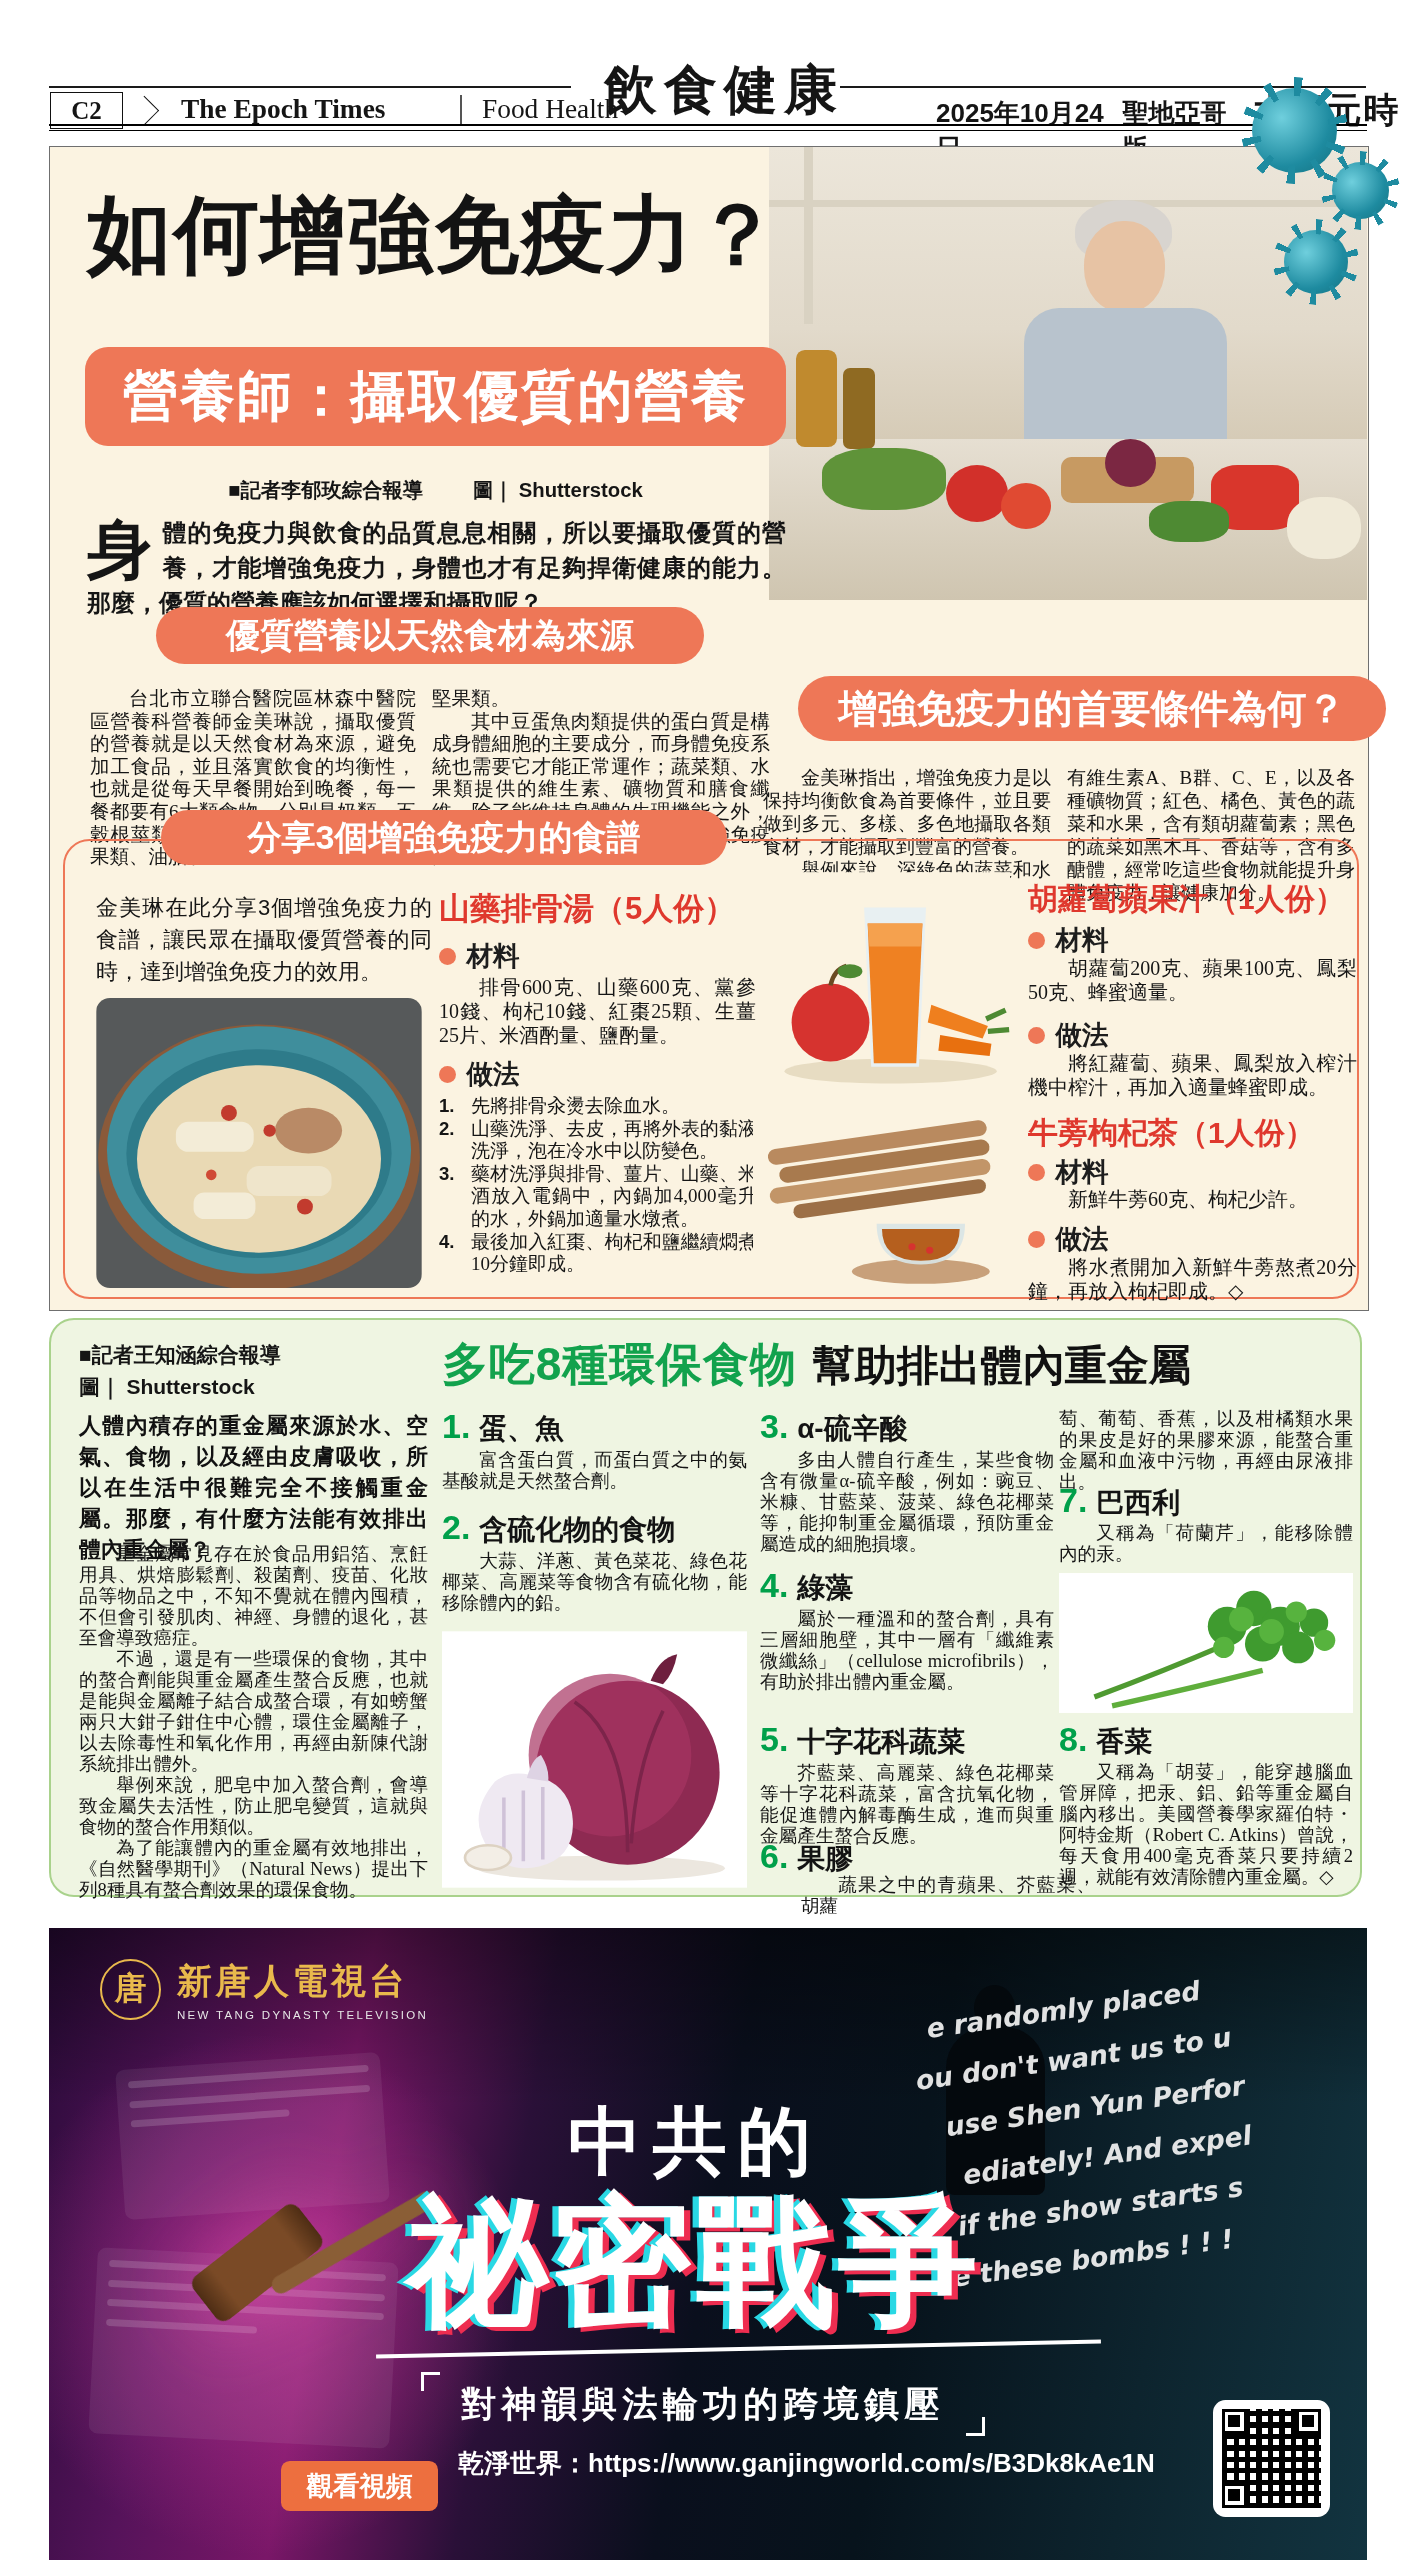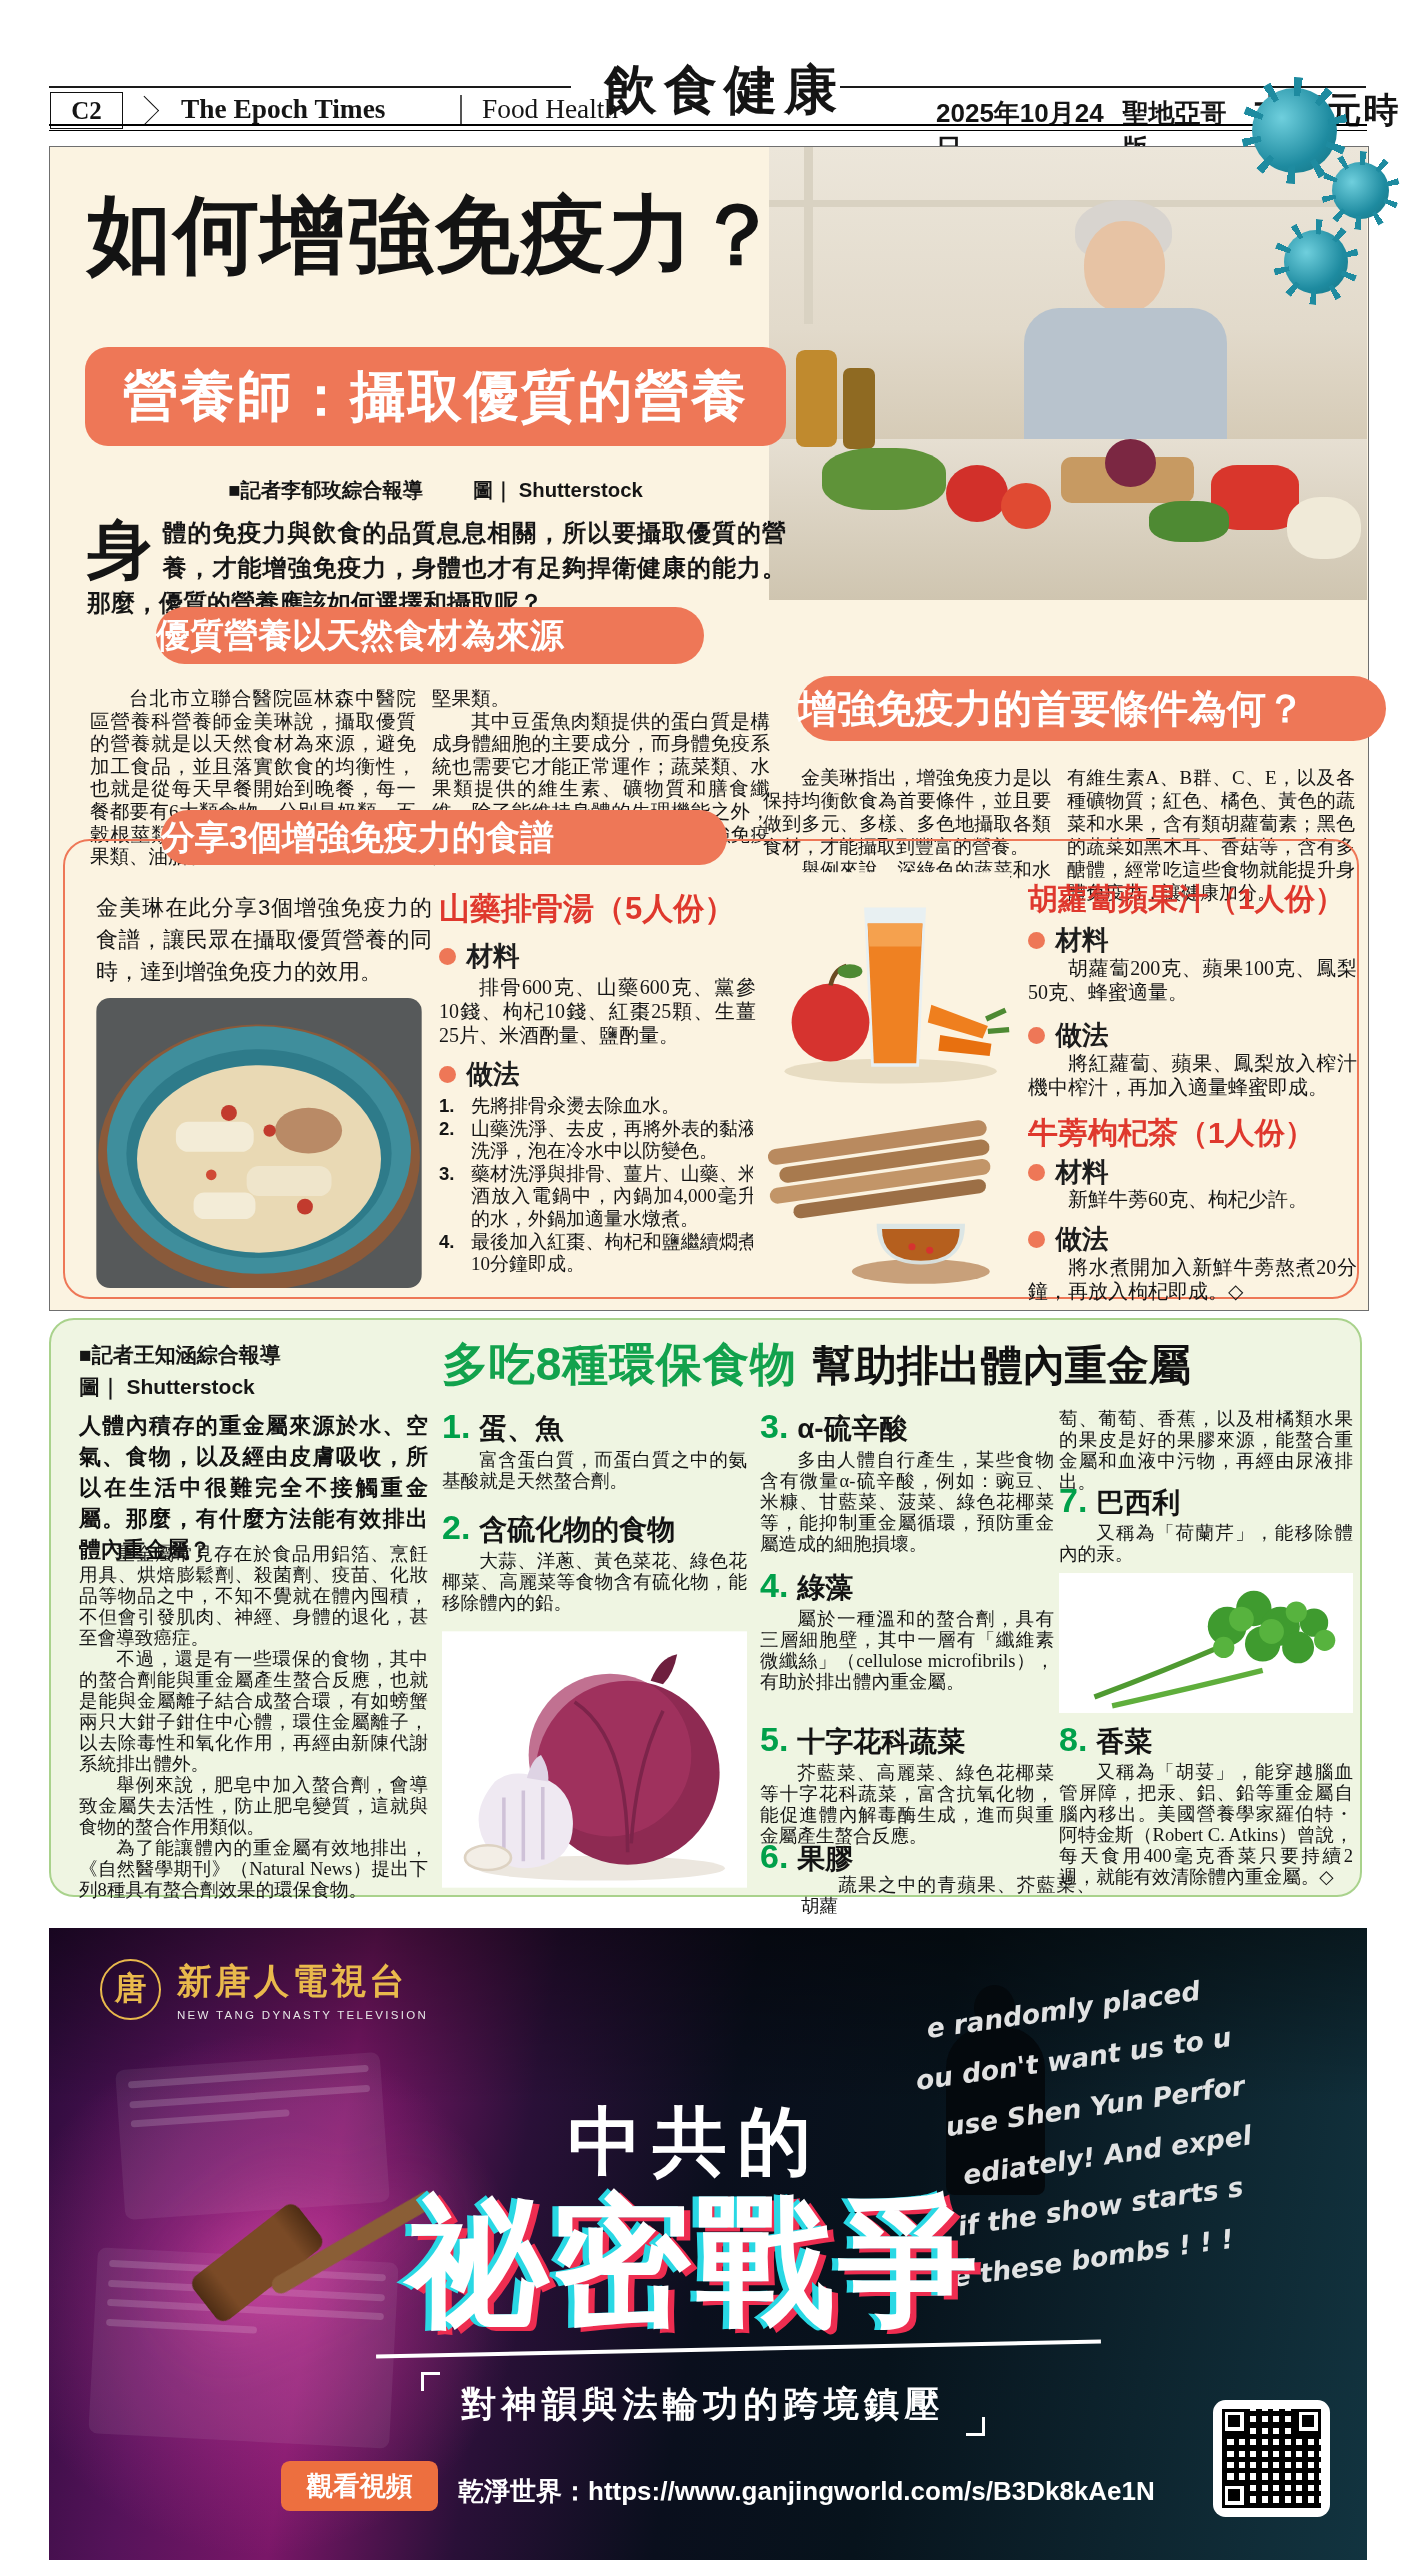--- a/index.html
+++ b/index.html
@@ -24,21 +24,21 @@
   .dblrule{border-top:2.7px solid #000;border-bottom:0.9px solid #000;height:3.5px;}
 
   
   .p1{background:#fbf3e1;border:0.9px solid #6f6f6f;}
   .a1-title{font:900 85px/1.15 "Liberation Sans","DejaVu Sans",sans-serif;letter-spacing:1.8px;color:#131313;}
   .badge{background:#ee7757;border-radius:23px;display:flex;align-items:center;justify-content:center;}
   .badge span{font:900 55px "Liberation Sans","DejaVu Sans",sans-serif;color:#fff;letter-spacing:1.8px;}
   .byline-row{display:flex;justify-content:center;gap:50px;font:700 20.3px "Liberation Sans","DejaVu Sans",sans-serif;}
   .intro{font:600 24px/35px "Liberation Sans","DejaVu Sans",sans-serif;}
   .dropcap{float:left;font:900 65px/0.95 "Liberation Sans","DejaVu Sans",sans-serif;margin:3.5px 10.6px 0 0;}
-  .pill{background:#ee7757;border-radius:884px;display:flex;align-items:center;justify-content:flex-start;color:#fff;
+  .pill{background:#ee7757;border-radius:884px;display:flex;align-items:center;justify-content:center;color:#fff;
         font-family:"Liberation Sans","DejaVu Sans",sans-serif;font-weight:900;}
   .bodytxt{font-size:19.5px;line-height:22.6px;}
   .bodytxt2{font-size:19px;line-height:23px;}
 
   
   .recipe-box{border:2.7px solid #ee7757;border-radius:26.5px;}
   .rec-intro{font:500 22px/32px "Liberation Sans","DejaVu Sans",sans-serif;}
   .rtitle{font:900 31px "Liberation Sans","DejaVu Sans",sans-serif;color:#df382d;}
   .lblrow{display:flex;align-items:center;gap:10.6px;}
   .dot{width:17px;height:17px;border-radius:50%;background:#ee7757;}
@@ -467,21 +467,21 @@
 
     <div class="abs tagrow" style="left:318px;top:444px;width:672px;height:64px;">
       <div class="cb-l"></div>
       <div class="tag">對神韻與法輪功的跨境鎮壓</div>
       <div class="cb-r"></div>
     </div>
 
     <div class="abs watch" style="left:232px;top:533px;width:157px;height:50px;">
       <span>觀看視頻</span>
     </div>
-    <div class="abs urlrow" style="left:409px;top:546px;">
+    <div class="abs urlrow" style="left:409px;top:518px;">
       <span>乾淨世界：</span><span>https://www.ganjingworld.com/s/B3Dk8kAe1N</span>
     </div>
 
     <div class="abs qr" style="left:1164px;top:472px;">
       <div class="qr-pat">
         <div class="fp" style="left:0;top:0;"></div>
         <div class="fp" style="right:0;top:0;"></div>
         <div class="fp" style="left:0;bottom:0;"></div>
       </div>
     </div>

